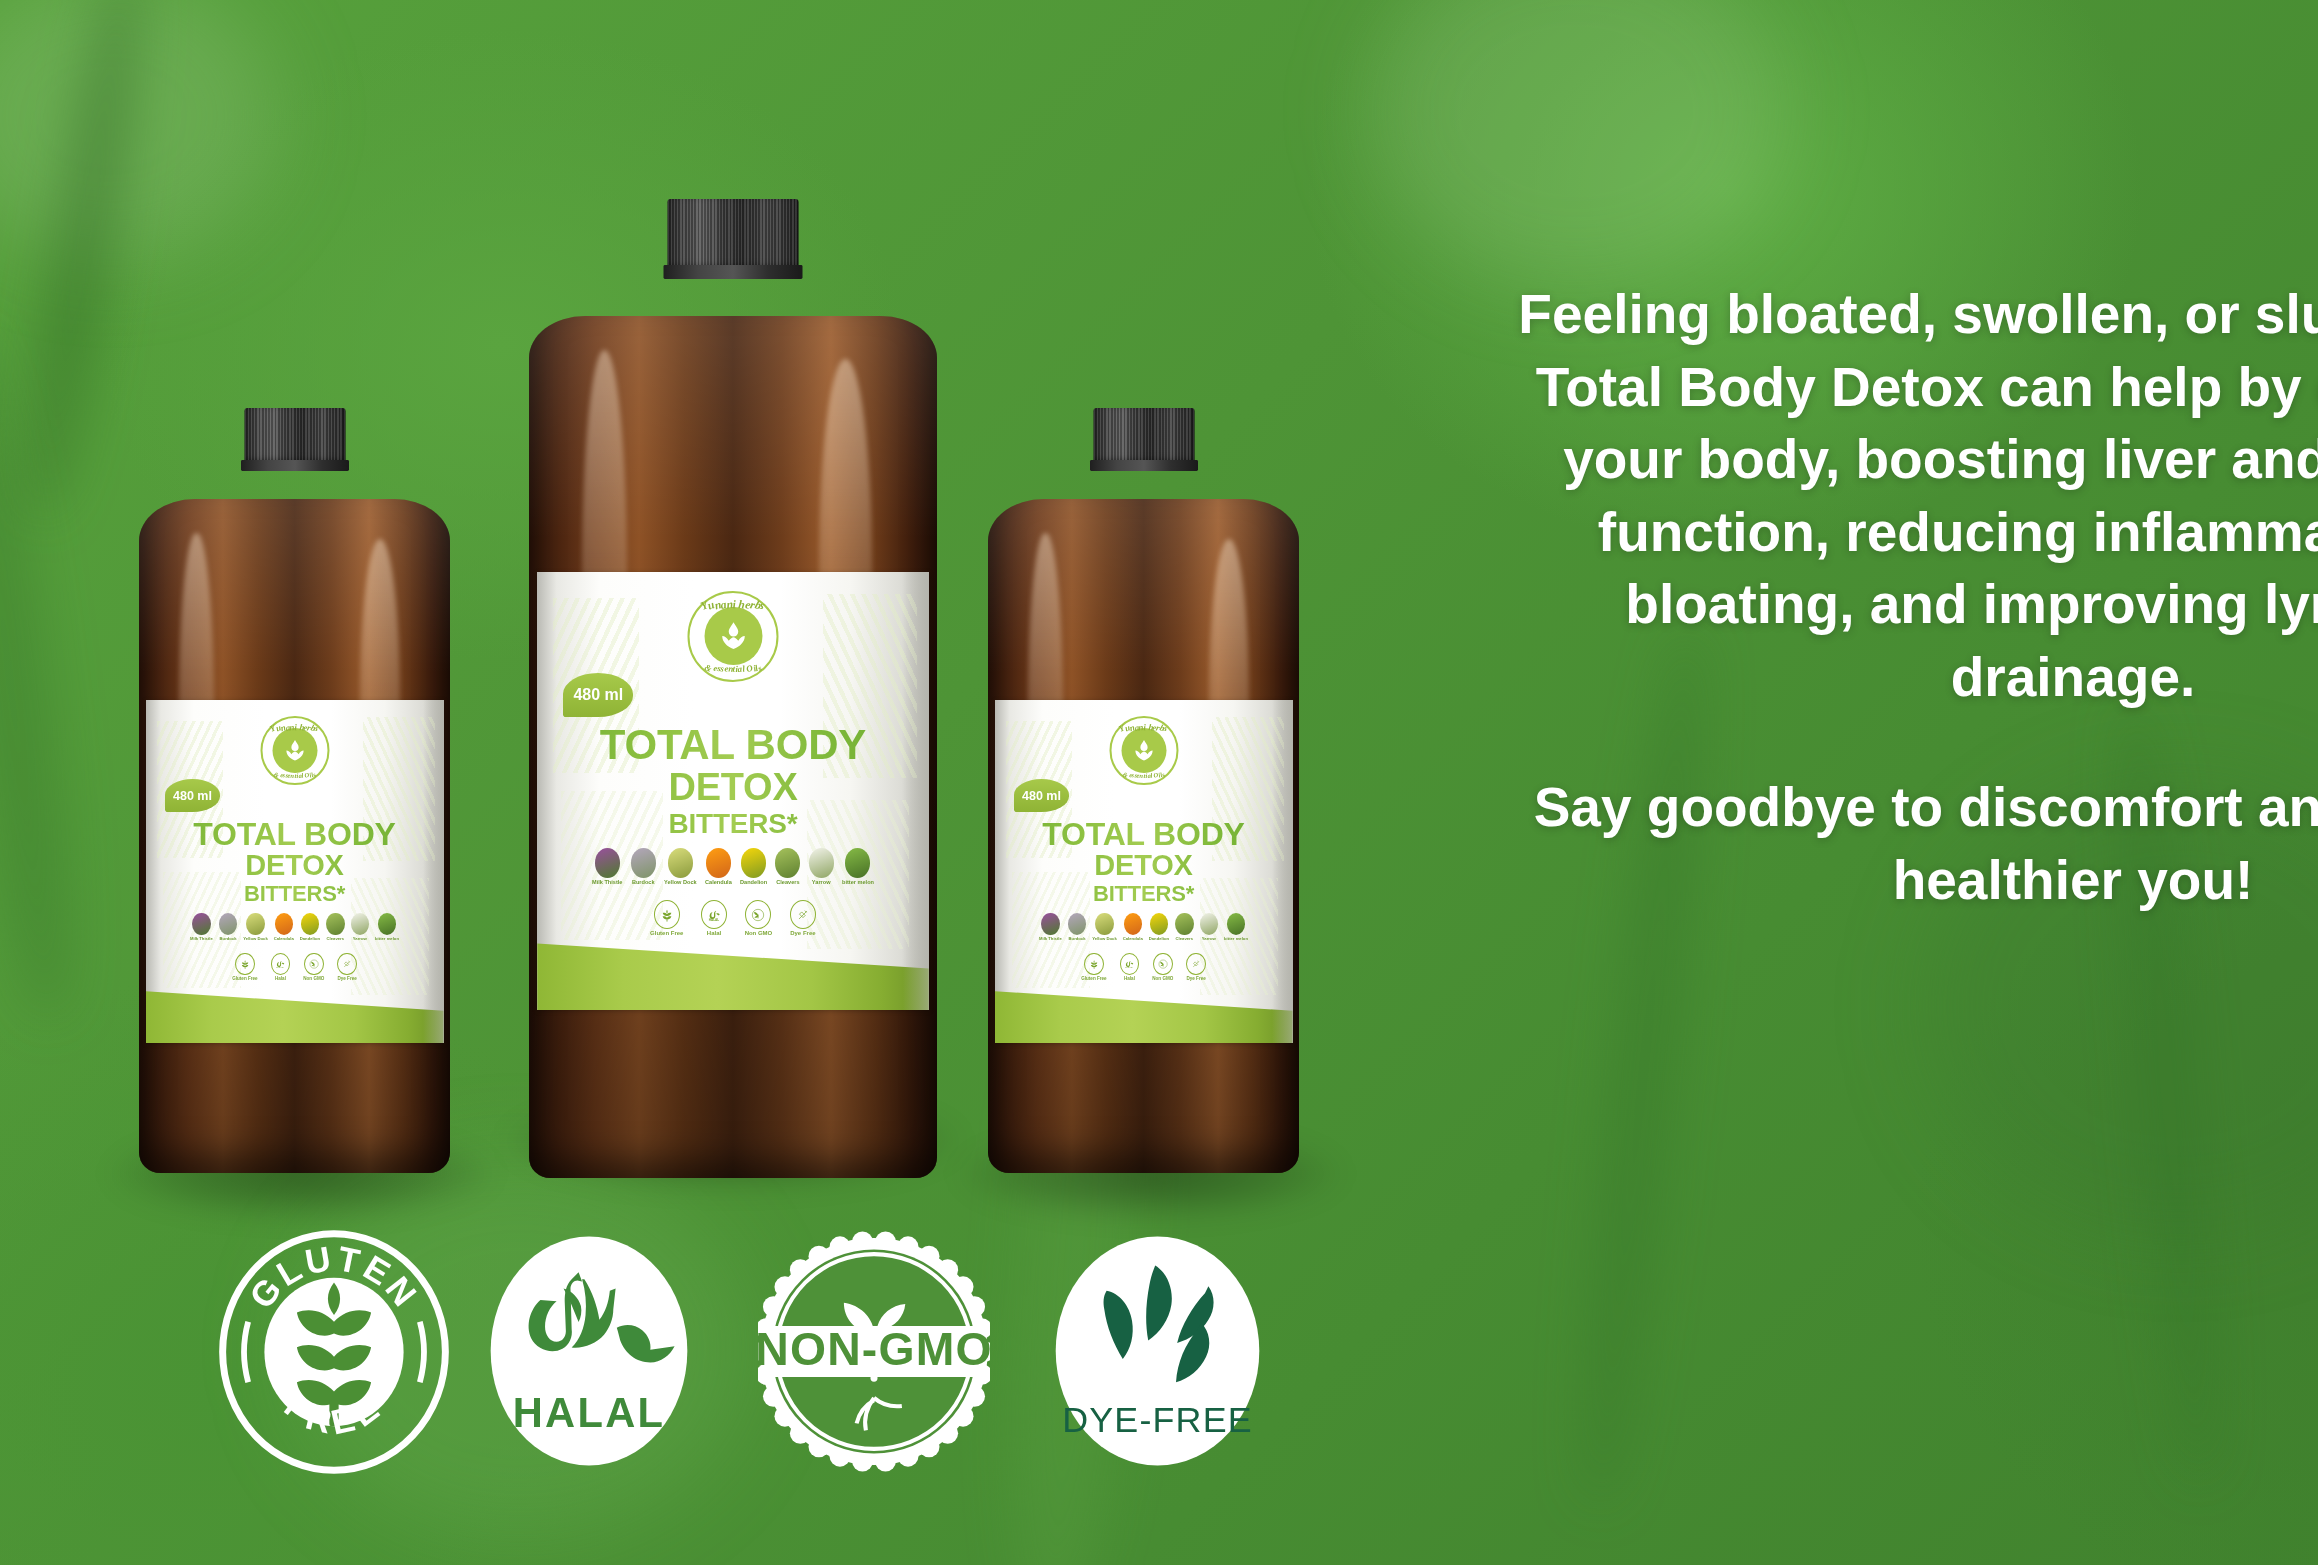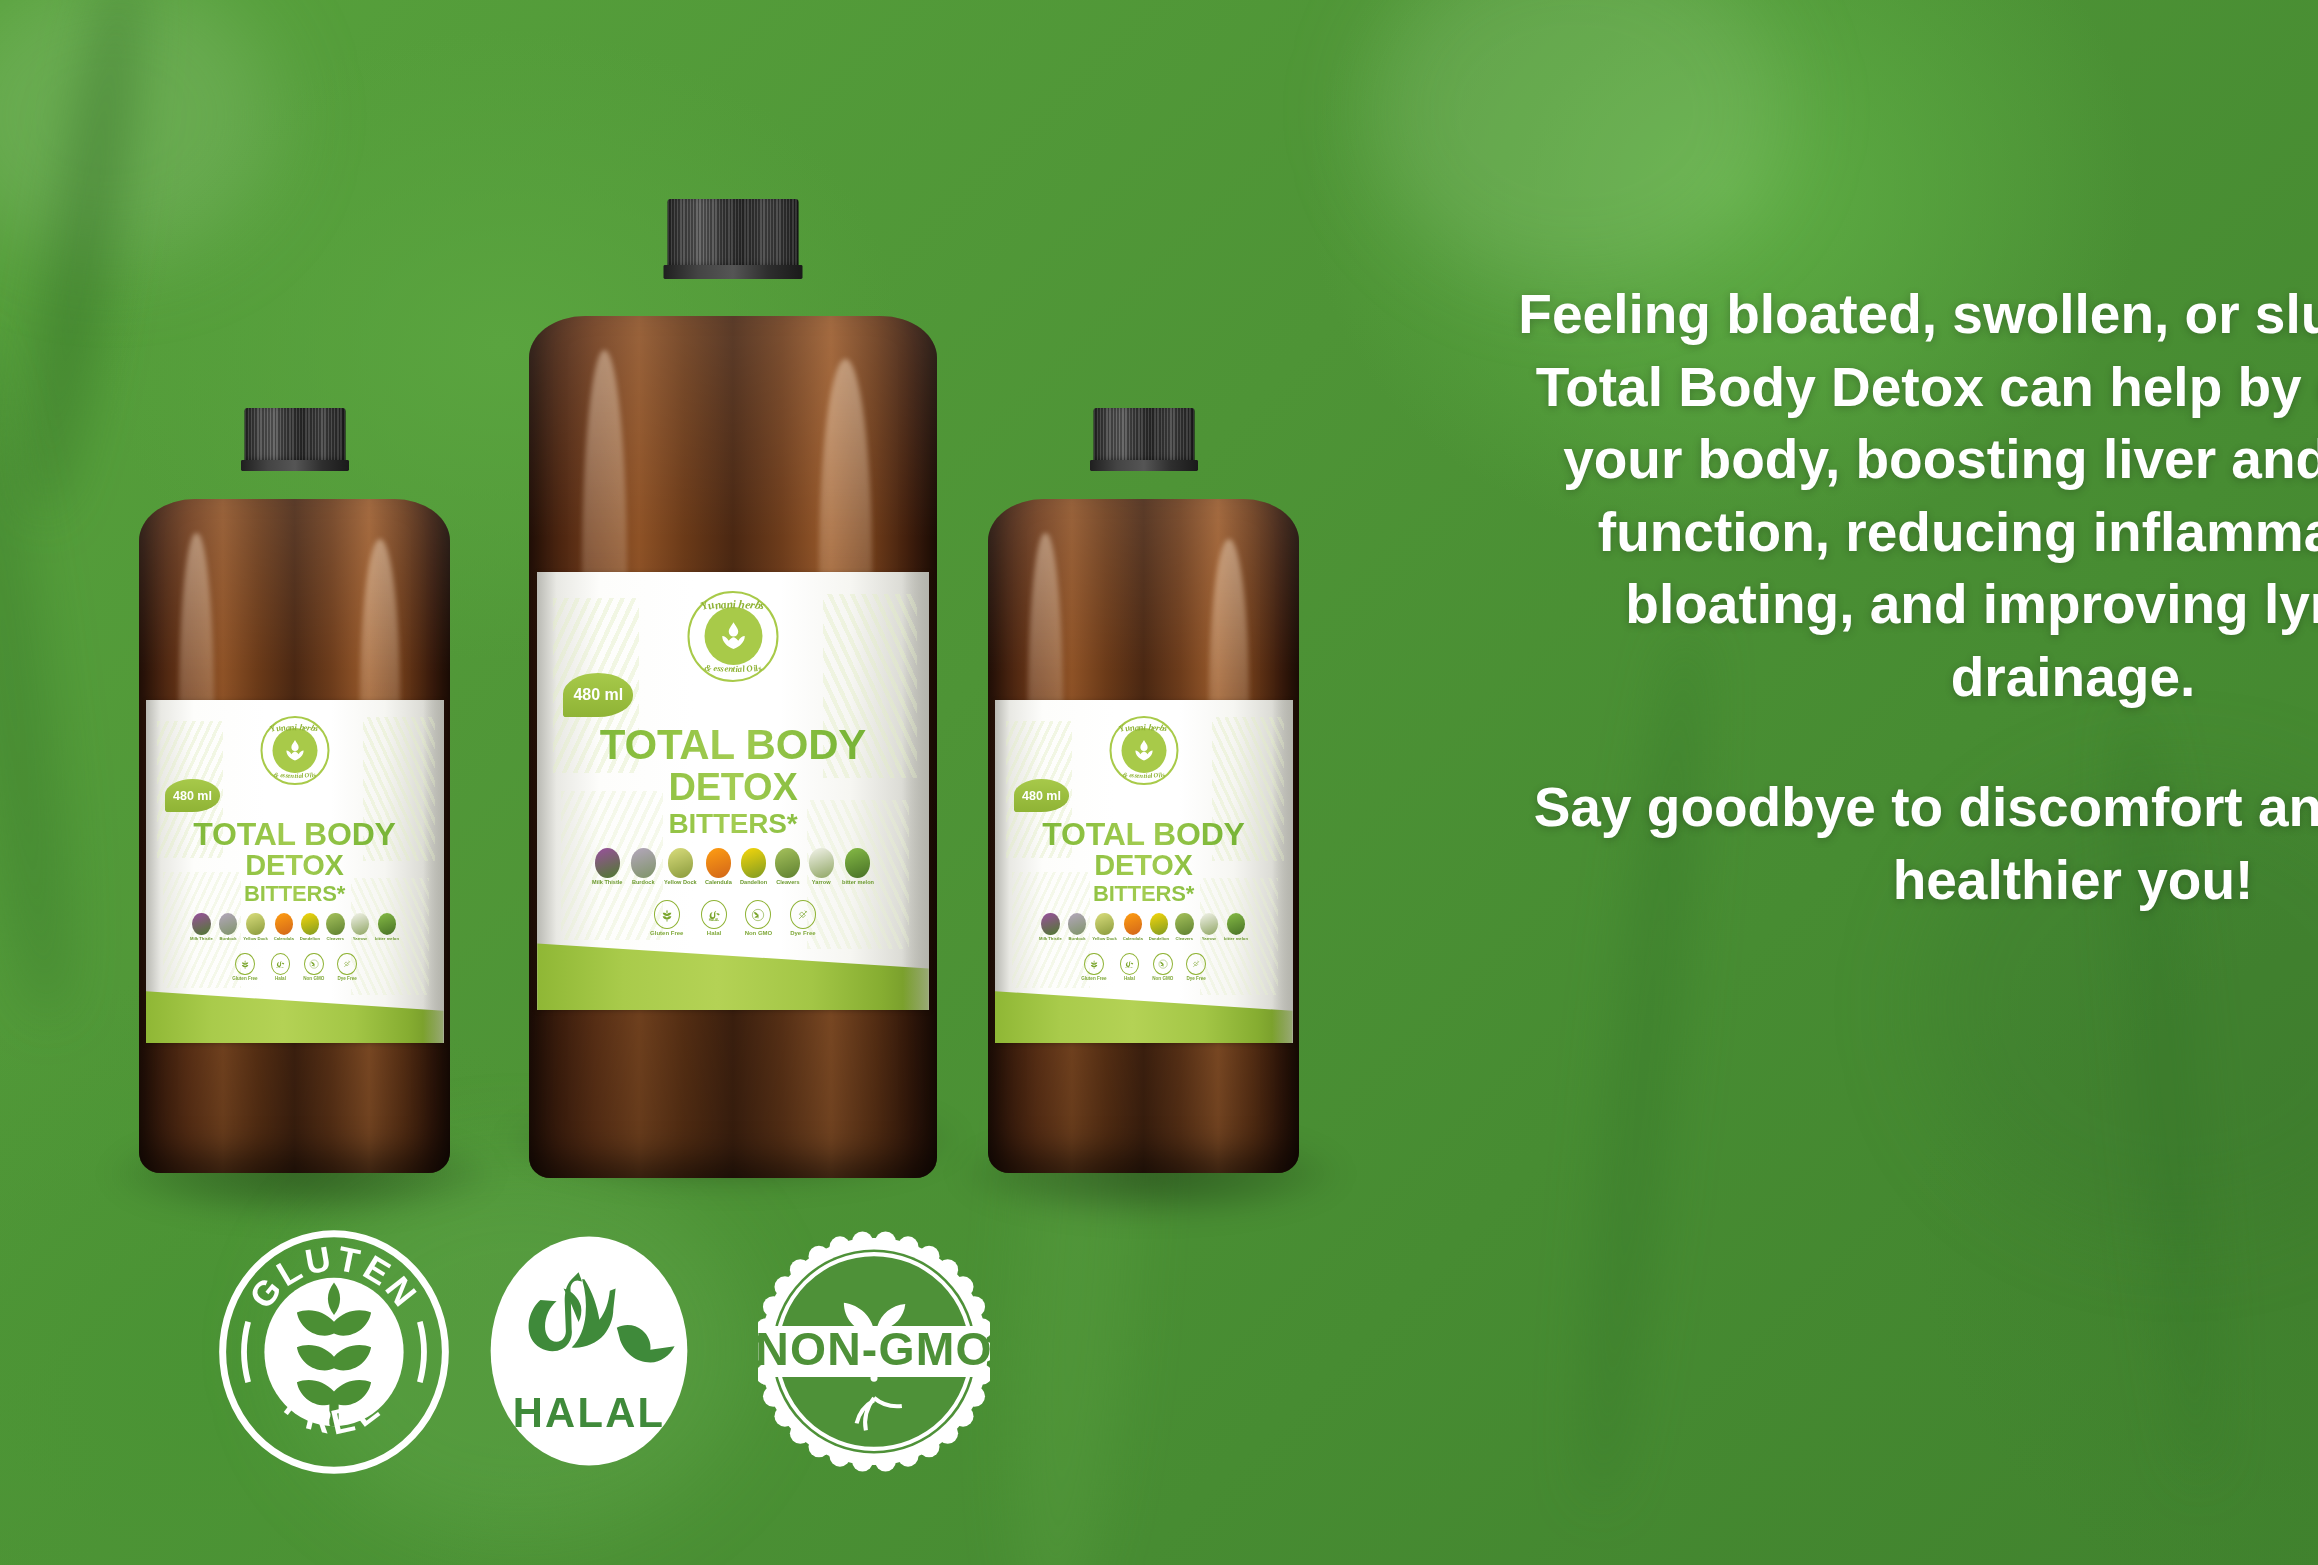--- a/index.html
+++ b/index.html
@@ -695,19 +695,31 @@
         <rect x="97" y="88" width="6" height="48" rx="3"></rect>
       </g>
       <g fill="none" stroke="#fff" stroke-width="3.5">
         <path d="M100 150c-6 8-9 18-7 28M100 150c7 6 15 8 24 7M100 152c-7 4-13 11-15 20"></path>
       </g>
       <rect x="8" y="88" width="184" height="44" fill="#fff"></rect>
       <text x="100" y="122" text-anchor="middle" fill="#4e9138" font-family="Liberation Sans Narrow, Liberation Sans, sans-serif" font-size="40" font-weight="bold" letter-spacing="1">NON-GMO</text>
     </svg>
   </div>
 
+  <div class="badge" style="left:835px; top:9.3px; width:209px; height:236px;">
+    <svg viewBox="0 0 180 204">
+      <ellipse cx="90" cy="102" rx="88" ry="99" fill="#fff"></ellipse>
+      <g fill="#176143">
+        <path d="M88 28c10 6 16 20 14 34-2 13-10 24-20 31-3-16-2-33 1-48 1-6 3-12 5-17z"></path>
+        <path d="M46 50c11 2 20 13 22 26 2 12-1 24-8 33-8-13-14-28-16-43-1-6-1-11 2-16z"></path>
+        <path d="M134 46c6 8 6 20 0 29-6 10-16 17-27 20 4-16 13-31 24-43 1-2 2-4 3-6z"></path>
+        <path d="M128 78c7 7 9 19 4 29-5 11-15 19-26 22 1-17 8-33 19-46 1-2 2-4 3-5z"></path>
+      </g>
+      <text x="90" y="172" text-anchor="middle" fill="#176143" font-family="Liberation Sans, sans-serif" font-size="31" letter-spacing="1">DYE-FREE</text>
+    </svg>
+  </div>
 </div>
 
 <div id="copy" style="left:1498px; top:278px; width:1150px; font-size:55px; line-height:1.32;">
   <p class="para1">Feeling bloated, swollen, or sluggish? The Total Body Detox can help by detoxifying your body, boosting liver and digestive function, reducing inflammation and bloating, and improving lymphatic drainage.</p>
   <p class="para2">Say goodbye to discomfort and hello to a healthier you!</p>
 </div>
 
 
 </body></html>

